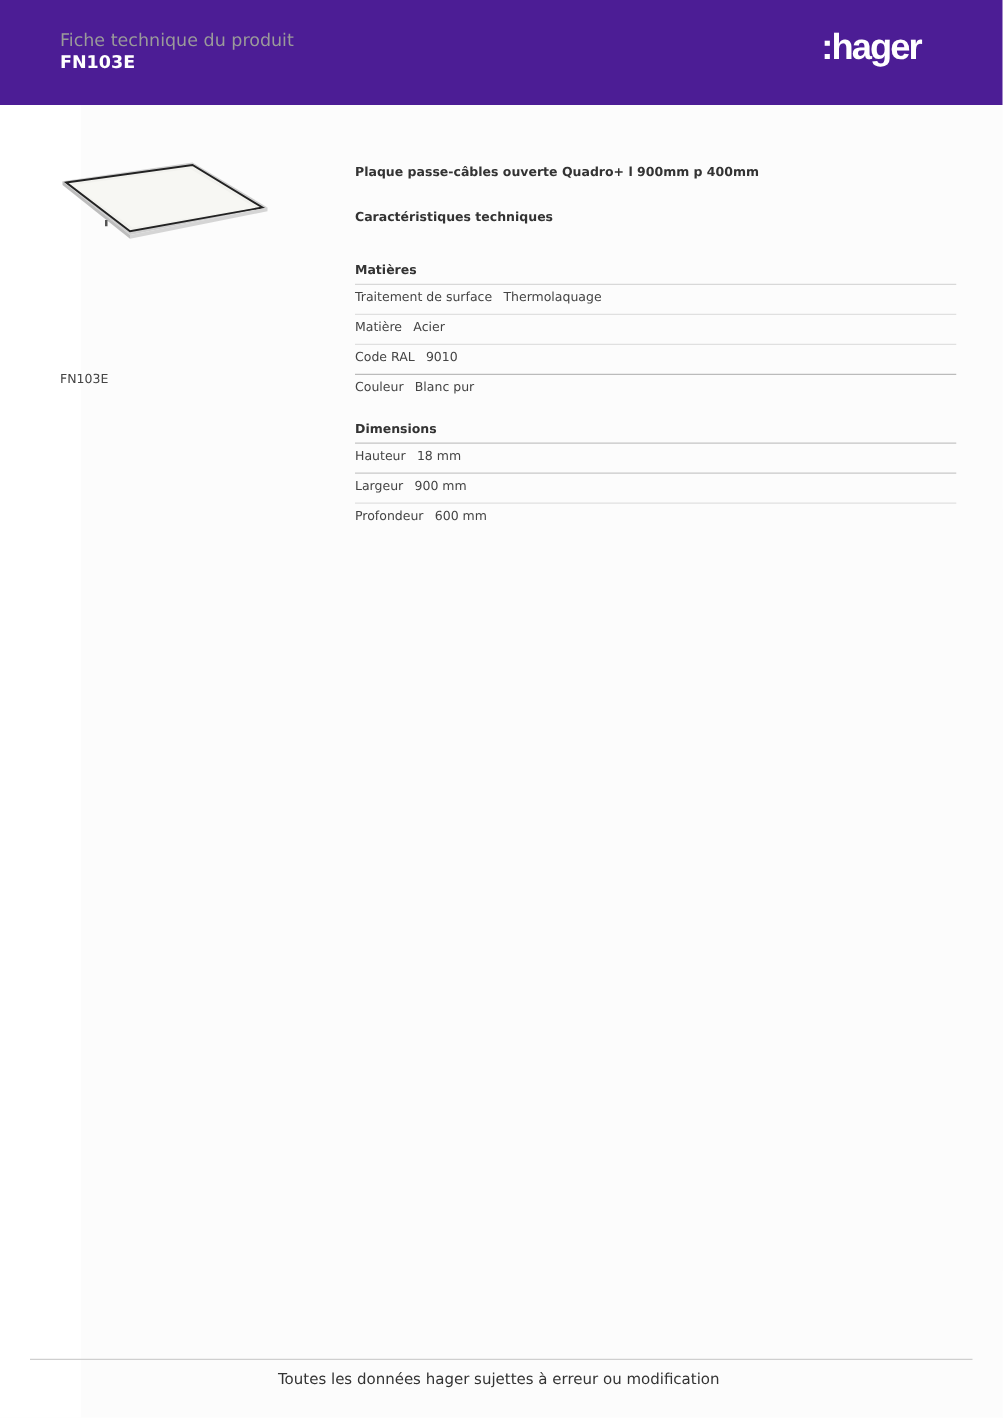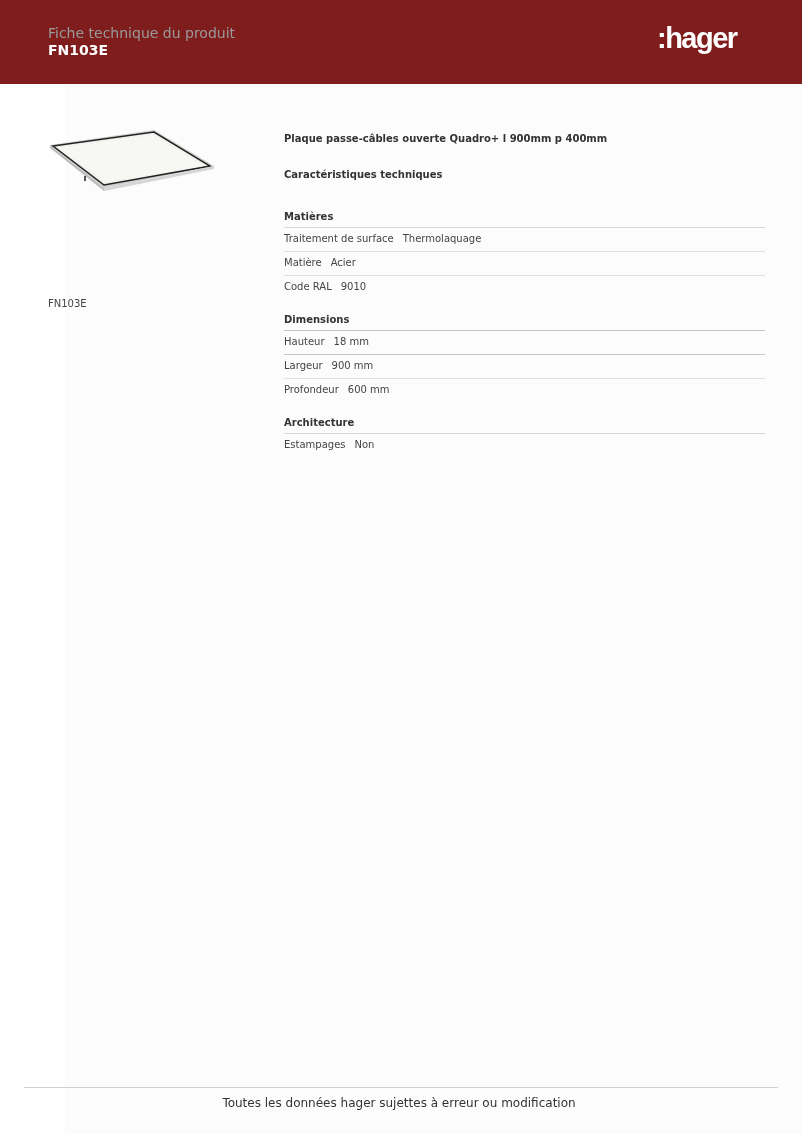--- a/index.html
+++ b/index.html
@@ -4,21 +4,21 @@
 <style>
   html, body { margin: 0; padding: 0; }
   body {
     width: 802px; height: 1134px; position: relative; overflow: hidden;
     background: #ffffff;
     font-family: "DejaVu Sans", sans-serif; color: #3a3a3a;
   }
   .page-bg { position: absolute; left: 65px; top: 84px; right: 0; bottom: 0; background: #fcfcfc; }
   .header {
     position: absolute; left: 0; top: 0; width: 802px; height: 84px;
-    background: #7f1d1d;
+    background: #4c1d95;
   }
   .header .subtitle {
     position: absolute; left: 48px; top: 25px; font-size: 14px; color: #9a9a9a;
   }
   .header .code {
     position: absolute; left: 48px; top: 42px; font-size: 14px; font-weight: bold; color: #ffffff;
   }
   .logo {
     position: absolute; left: 657px; top: 22px; font-size: 29px; font-weight: bold;
     color: #ffffff; font-family: "Liberation Sans", sans-serif; letter-spacing: -1.5px;
@@ -63,29 +63,26 @@
 
 <div class="content">
   <div class="title">Plaque passe-câbles ouverte Quadro+ l 900mm p 400mm</div>
   <div class="subtitle2">Caractéristiques techniques</div>
 
   <div class="section">
     <div class="section-title">Matières</div>
     <div class="row"><span class="k">Traitement de surface</span><span>Thermolaquage</span></div>
     <div class="row"><span class="k">Matière</span><span>Acier</span></div>
     <div class="row" style="border-bottom-color:#bbb"><span class="k">Code RAL</span><span>9010</span></div>
+    <div class="row"><span class="k">Couleur</span><span>Blanc pur</span></div>
   </div>
 
   <div class="section">
     <div class="section-title" style="border-bottom-color:#c4c4c4">Dimensions</div>
     <div class="row" style="border-bottom-color:#c8c8c8"><span class="k">Hauteur</span><span>18 mm</span></div>
     <div class="row"><span class="k">Largeur</span><span>900 mm</span></div>
     <div class="row"><span class="k">Profondeur</span><span>600 mm</span></div>
   </div>
 
-  <div class="section">
-    <div class="section-title">Architecture</div>
-    <div class="row"><span class="k">Estampages</span><span>Non</span></div>
-  </div>
 </div>
 
 <div class="footer-line"></div>
 <div class="footer-text">Toutes les données hager sujettes à erreur ou modification</div>
 
 </body></html>

